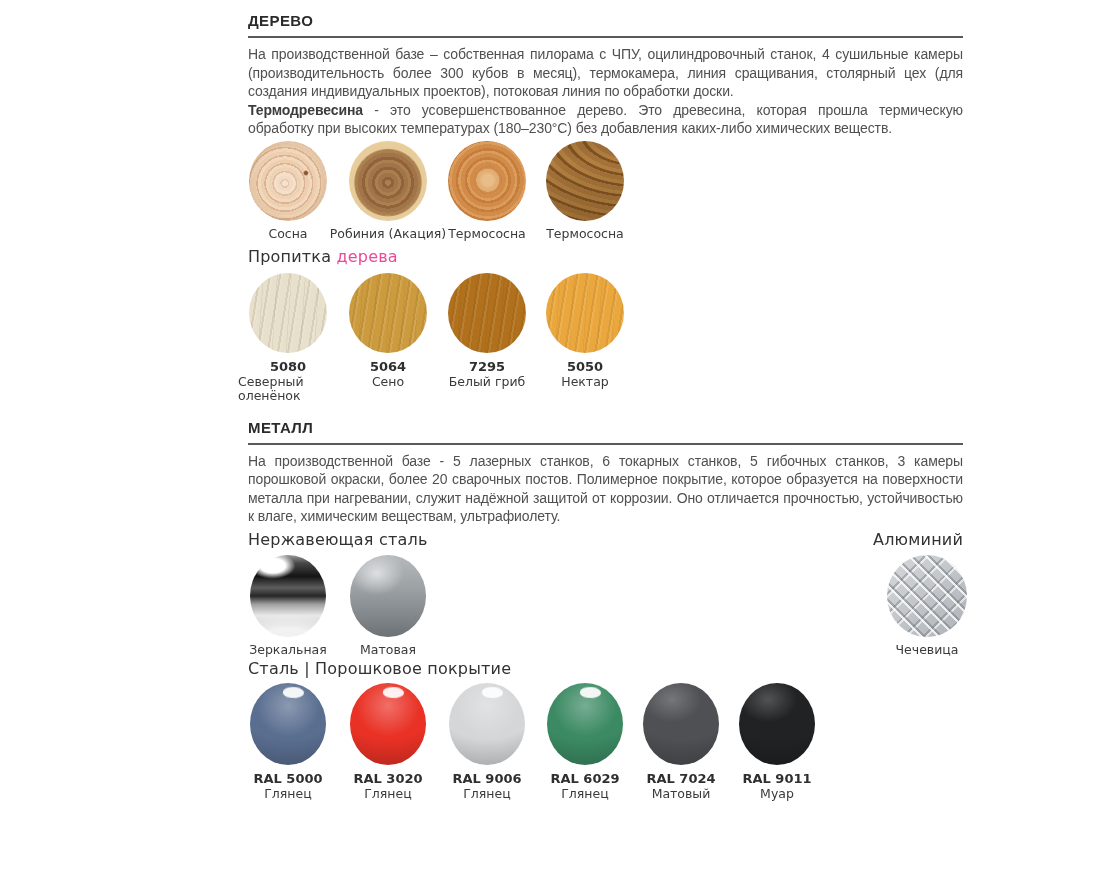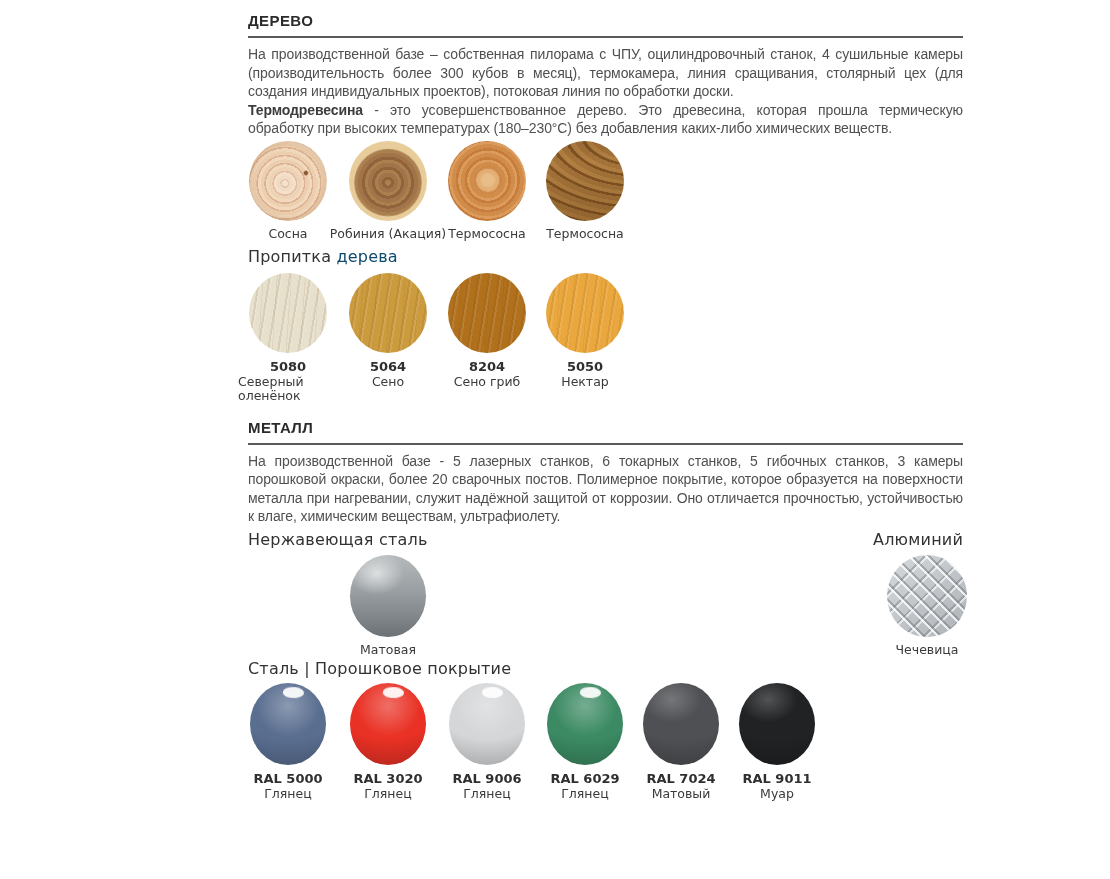--- a/index.html
+++ b/index.html
@@ -5,21 +5,21 @@
   html,body{margin:0;padding:0;background:#ffffff;}
   .page{position:relative;width:1037px;height:879px;background:#ffffff;overflow:hidden;
         font-family:"Liberation Sans",sans-serif;border-radius:15px;}
   .content{position:absolute;left:248px;top:0;width:715px;}
 
   
   .h1{font-size:15px;font-weight:bold;color:#2b2b2b;letter-spacing:.4px;
       padding:12px 0 7px 0;border-bottom:2px solid #58595b;}
   .h1.metal{padding-top:14px;}
   .h2{font-family:"DejaVu Sans",sans-serif;font-size:16px;color:#323232;letter-spacing:.2px;}
-  .h2 .light{color:#0c4a6e;}
+  .h2 .light{color:#ec4899;}
   .subhead-row{display:flex;justify-content:space-between;align-items:baseline;margin-top:4px;}
 
   
   .para{font-size:14px;line-height:18.5px;color:#505050;text-align:justify;
         letter-spacing:-0.1px;margin-top:7px;}
   .para .lead{font-weight:bold;color:#3c3c3c;}
   .para+.para{margin-top:0;}
 
   
   .row{position:relative;}
@@ -136,39 +136,43 @@
         <div class="slabel code">5080</div>
         <div class="slabel sub narrow">Северный оленёнок</div>
       </div>
       <div class="cell c2">
         <div class="disc imp" style="--c: #cc9b3e;"></div>
         <div class="slabel code">5064</div>
         <div class="slabel sub narrow">Сено</div>
       </div>
       <div class="cell c3">
         <div class="disc imp" style="--c: #b0701c;"></div>
-        <div class="slabel code">8204</div>
-        <div class="slabel sub narrow">Сено гриб</div>
+        <div class="slabel code">7295</div>
+        <div class="slabel sub narrow">Белый гриб</div>
       </div>
       <div class="cell c4">
         <div class="disc imp" style="--c: #eaa73d;"></div>
         <div class="slabel code">5050</div>
         <div class="slabel sub narrow">Нектар</div>
       </div>
     </div>
 
     <div class="h1 metal">МЕТАЛЛ</div>
     <div class="para">На производственной базе - 5 лазерных станков, 6 токарных станков, 5 гибочных станков, 3 камеры порошковой окраски, более 20 сварочных постов. Полимерное покрытие, которое образуется на поверхности металла при нагревании, служит надёжной защитой от коррозии. Оно отличается прочностью, устойчивостью к влаге, химическим веществам, ультрафиолету.</div>
 
     <div class="subhead-row">
       <div class="h2">Нержавеющая сталь</div>
       <div class="h2">Алюминий</div>
     </div>
 
     <div class="row row-steel">
+      <div class="cell c1">
+        <div class="ball chrome"></div>
+        <div class="slabel">Зеркальная</div>
+      </div>
       <div class="cell cr">
         <div class="alu"></div>
         <div class="slabel">Чечевица</div>
       </div>
       <div class="cell c2">
         <div class="ball steelmatte"></div>
         <div class="slabel">Матовая</div>
       </div>
     </div>
 

